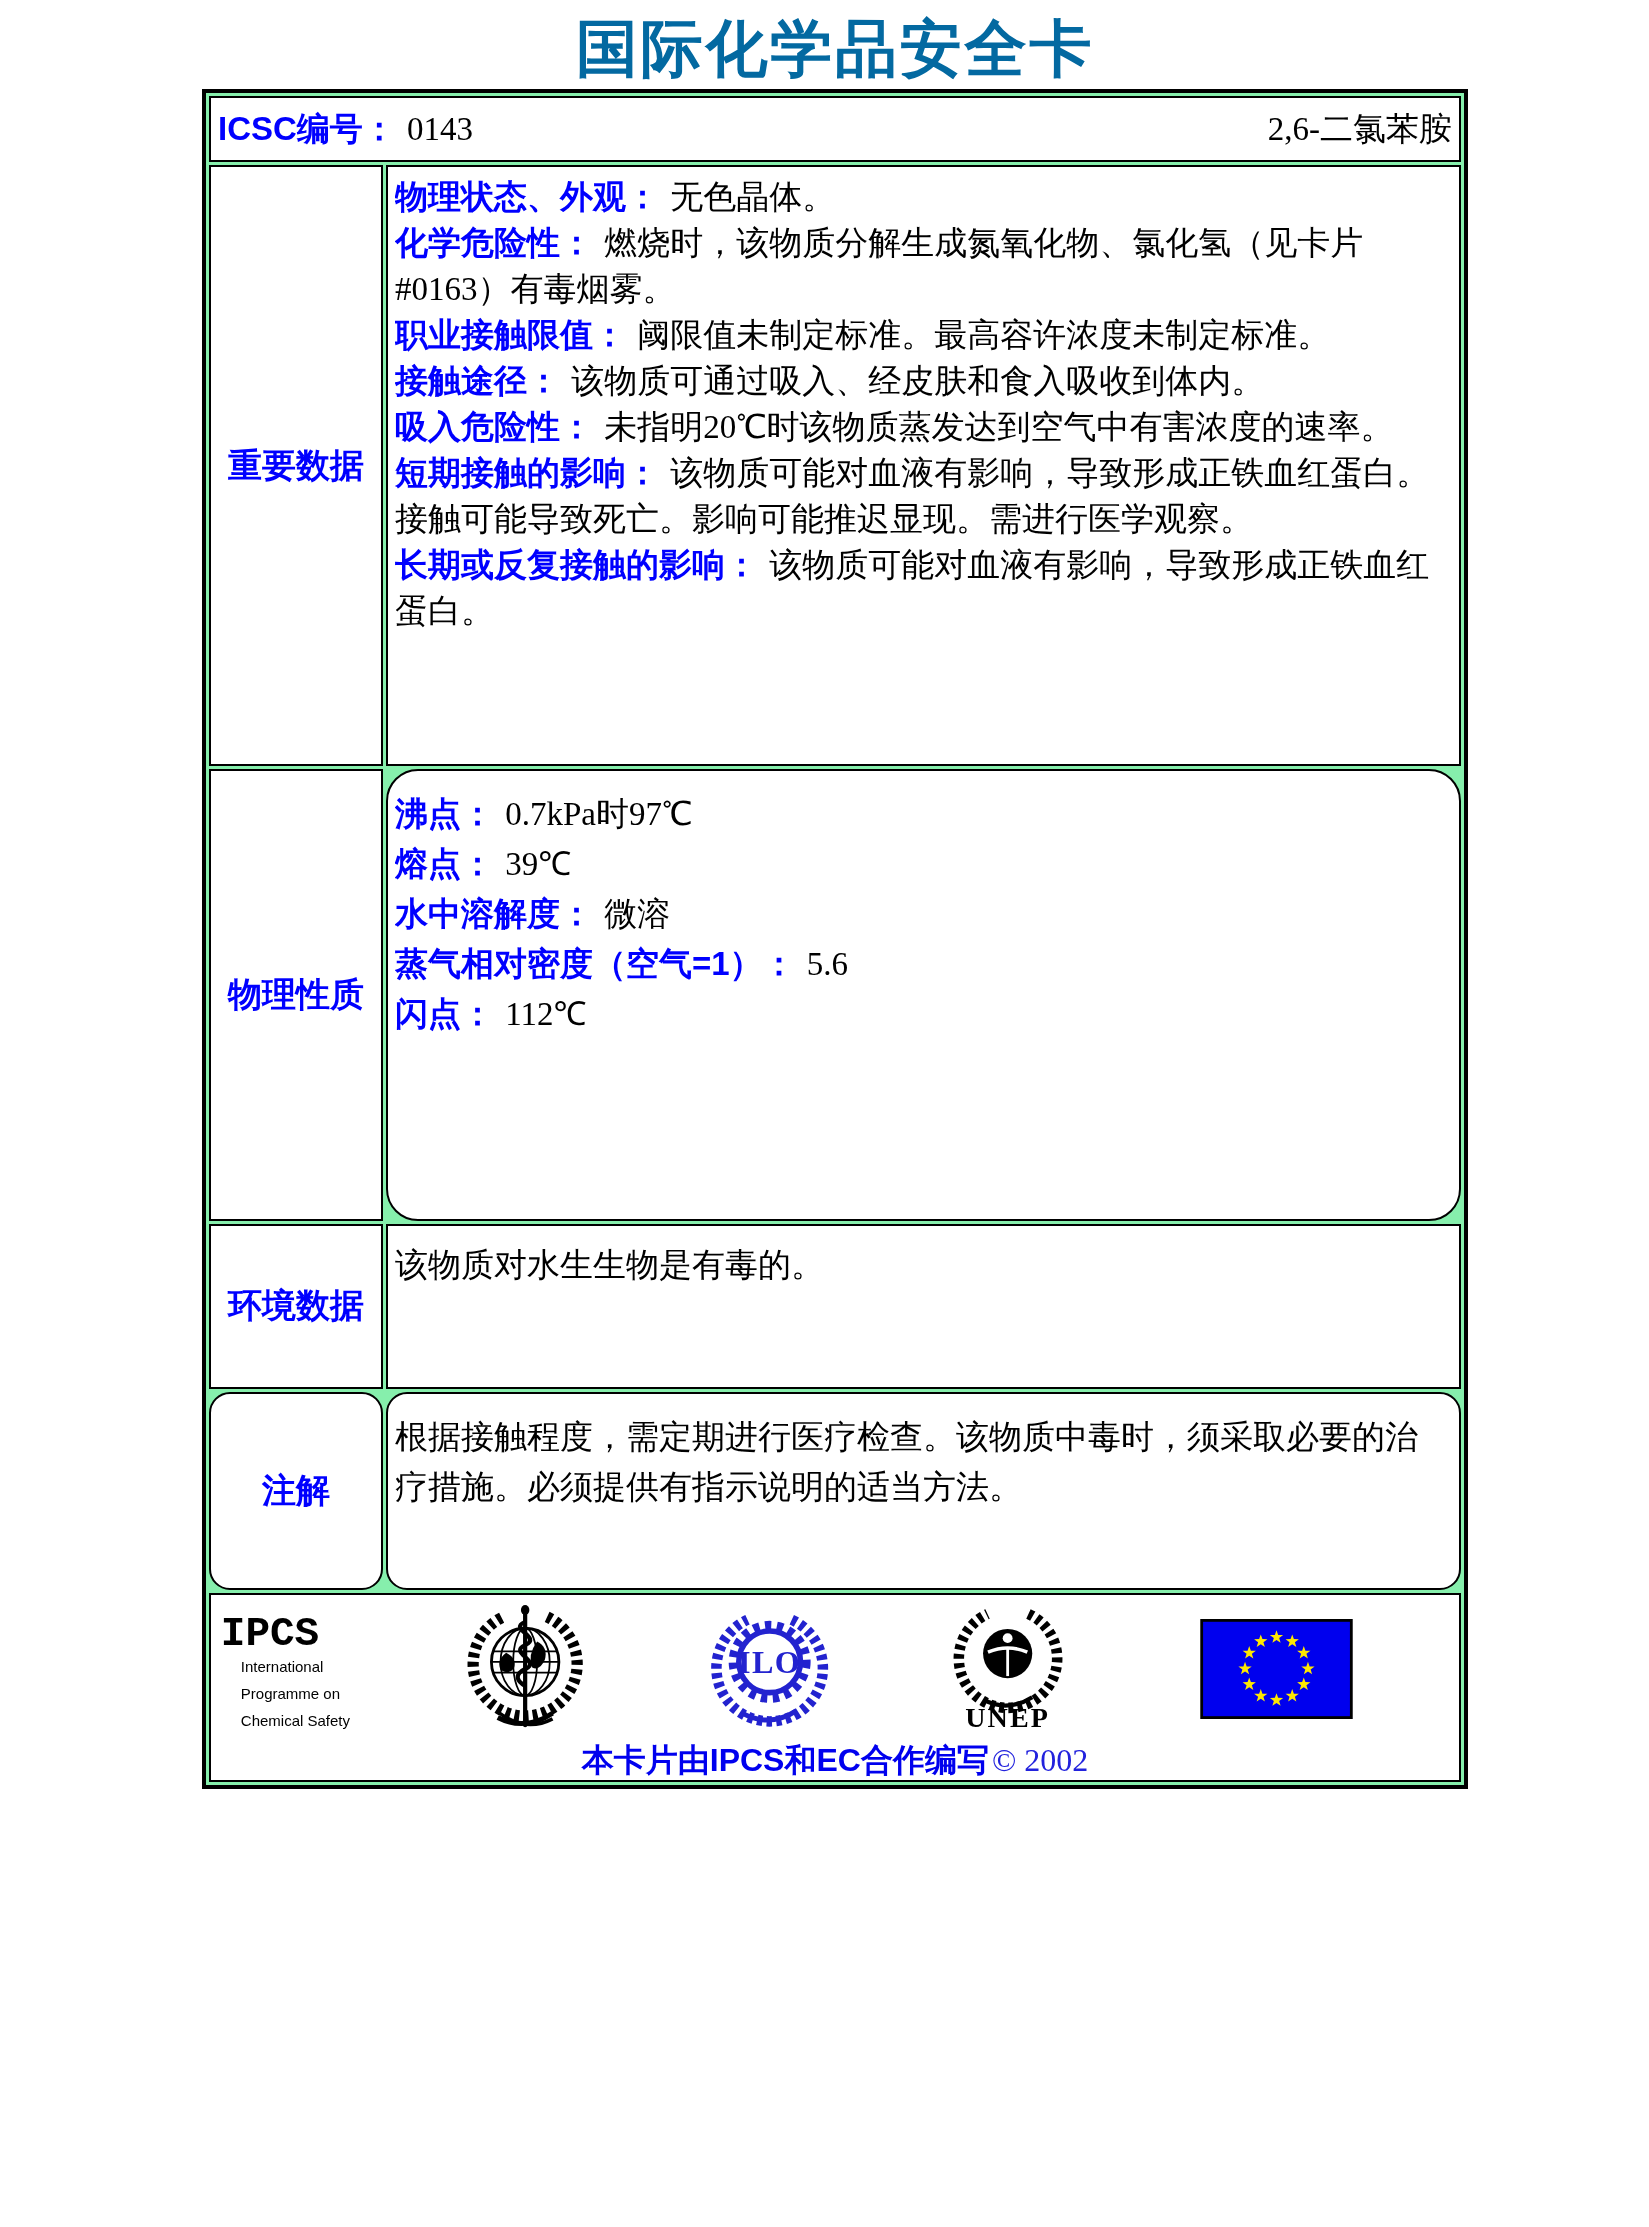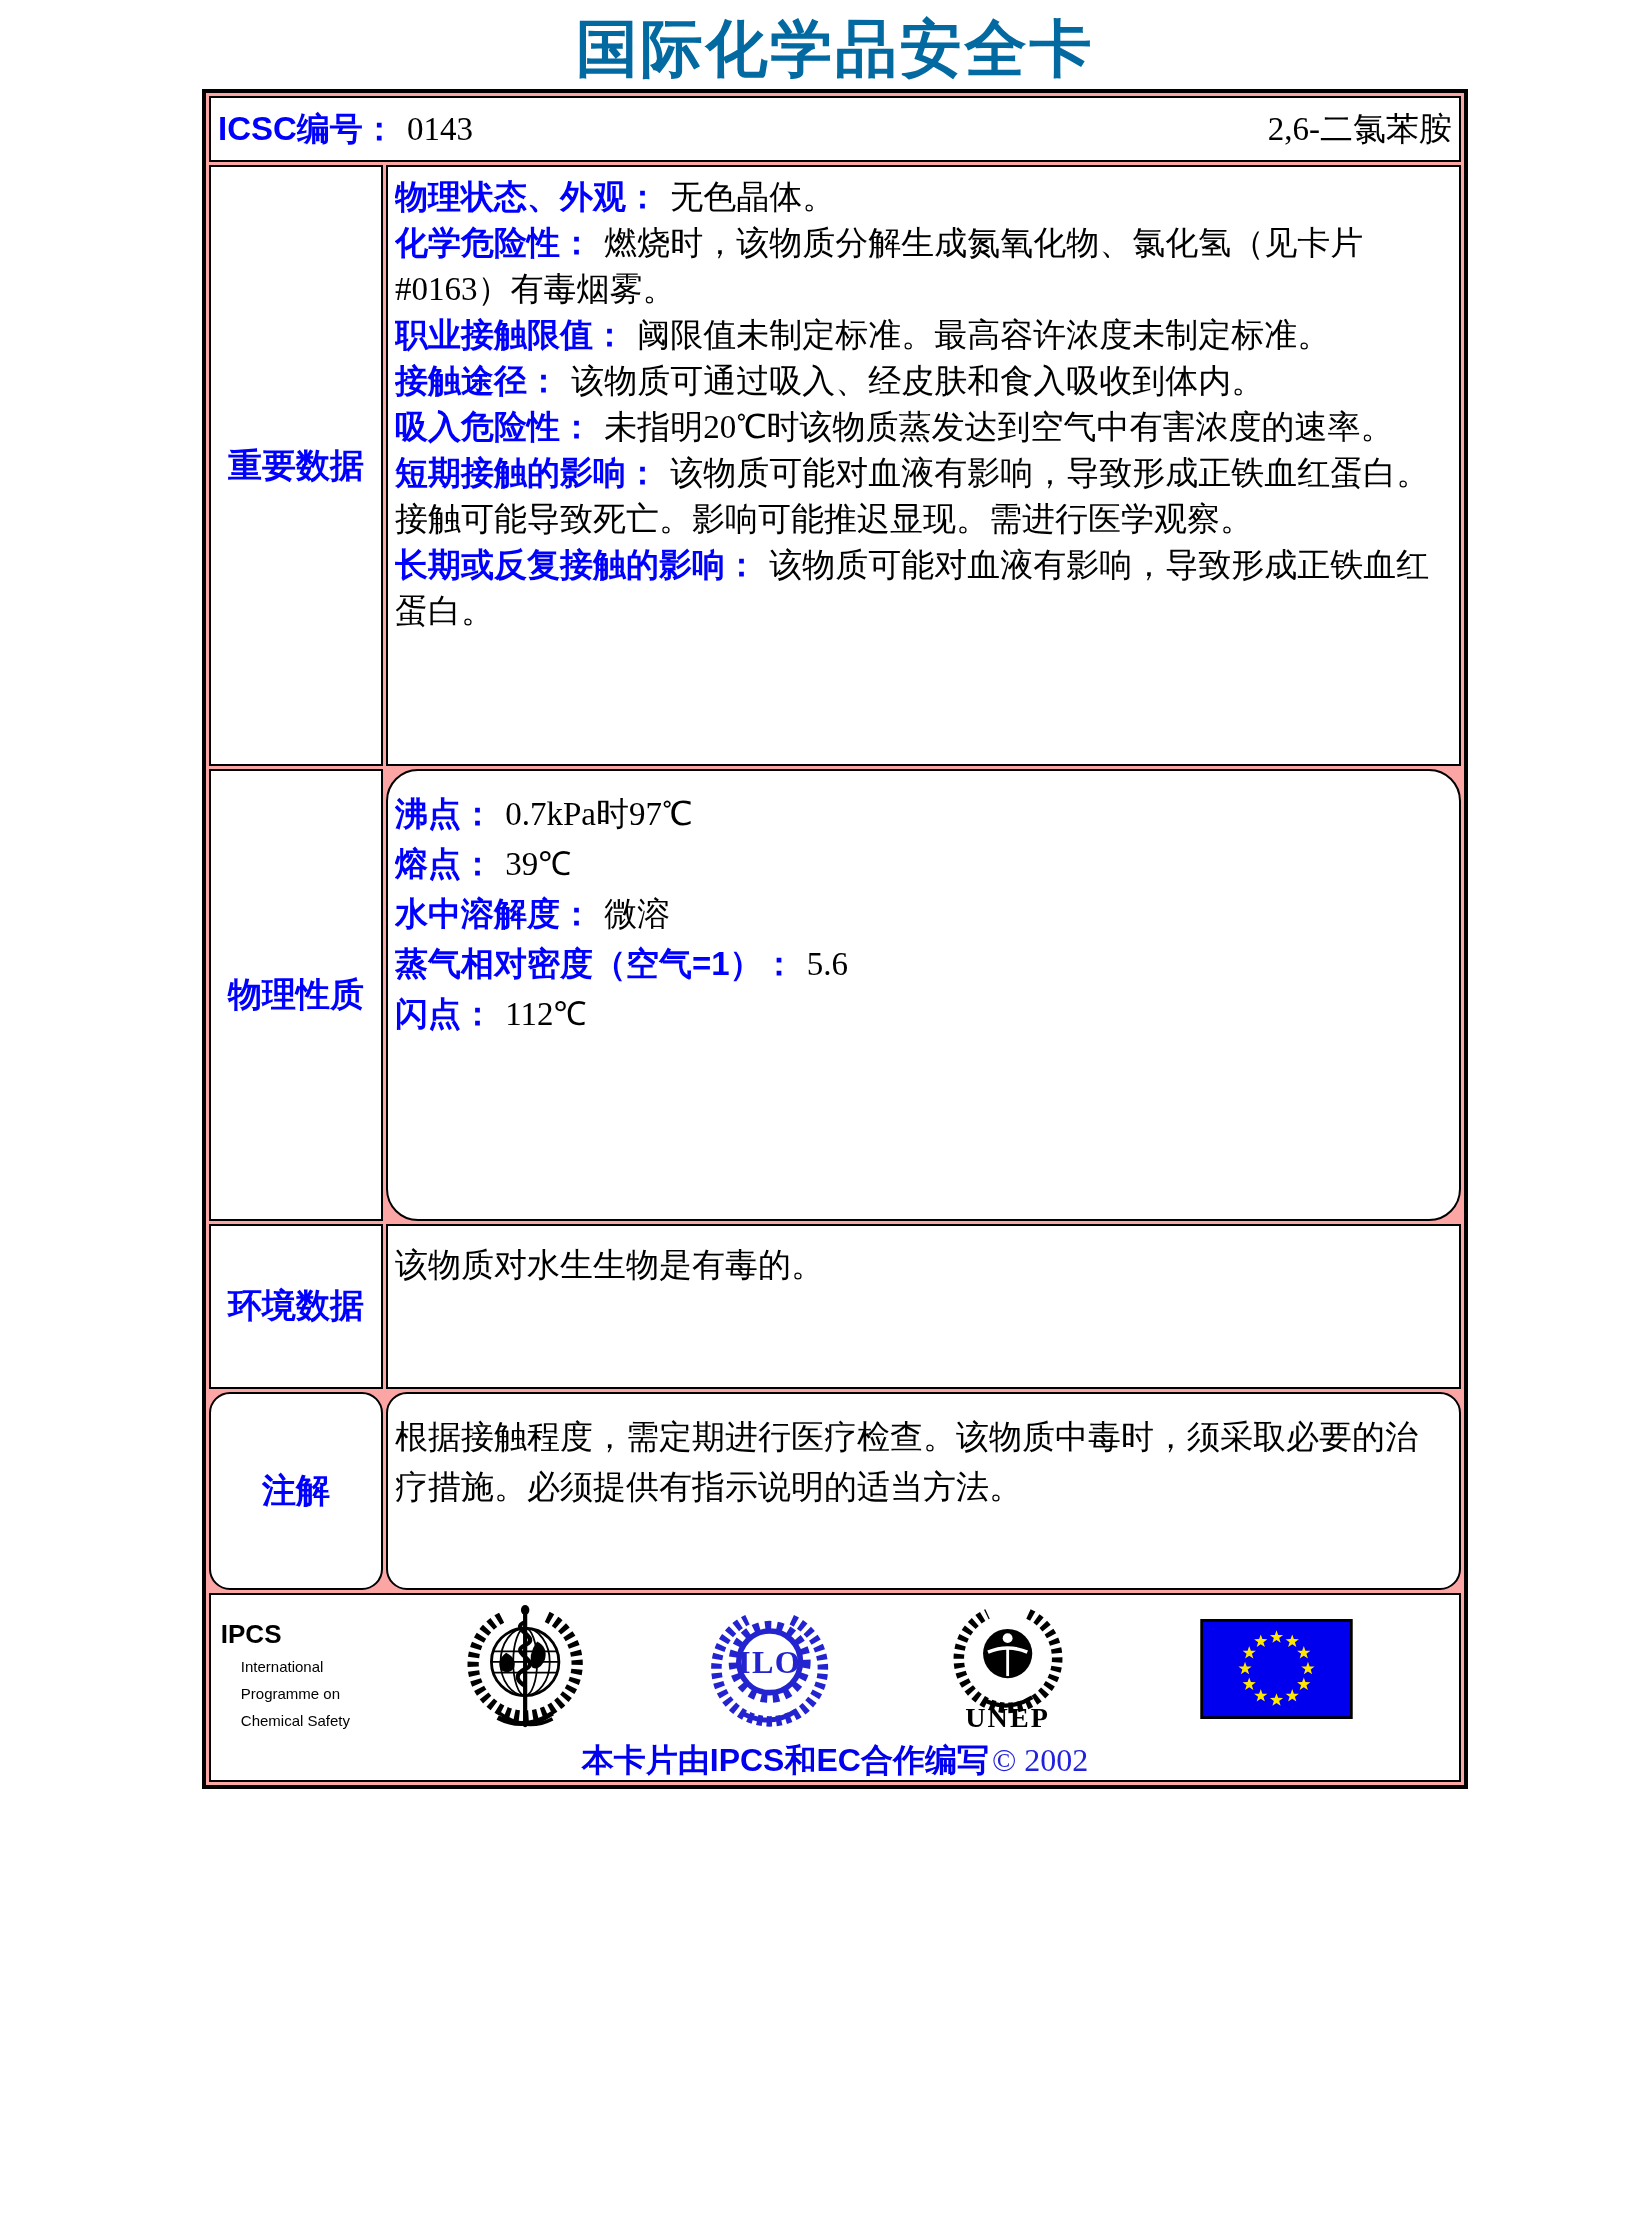--- a/index.html
+++ b/index.html
@@ -7,21 +7,21 @@
         font-family:"Liberation Serif", serif;color:#000;overflow:hidden;}
 
   
   #page-title{position:absolute;left:202px;top:15.5px;width:1266px;
     text-align:center;font-size:62px;line-height:67px;font-weight:bold;
     color:#0369a1;letter-spacing:2.8px;white-space:nowrap;}
 
   
   table.card{position:absolute;left:202px;top:89px;width:1266px;
     border:4.9px solid #000;border-spacing:3.5px;border-collapse:separate;
-    table-layout:fixed;background:#fca5a5;}
+    table-layout:fixed;background:#86efac;}
   td{border:2.1px solid #000;vertical-align:top;padding:0;background:#fff;}
   col.label-col{width:174px;}
 
   td.row-label{vertical-align:middle;text-align:center;}
   .row-label-text{color:#0000ff;font-weight:bold;font-size:34px;
     font-family:"Liberation Sans", sans-serif;white-space:nowrap;}
 
   
   td.icsc-cell{height:62px;vertical-align:middle;}
   .icsc-flex{display:flex;justify-content:space-between;align-items:center;
@@ -46,21 +46,21 @@
   td.h-notes{height:176px;border-radius:21px;}
   td.notes{padding-top:18px;}
   td.notes .line{line-height:49px;}
   td.h-additional{height:54px;vertical-align:middle;}
   td.additional .line{line-height:42px;}
 
   
   td.logos-cell{height:185px;position:relative;}
   .ipcs-block{position:absolute;left:9.8px;top:21px;
     font-family:"Liberation Sans", sans-serif;}
-  .ipcs-heading{font-size:26px;font-weight:bold;line-height:37px;}
+  .ipcs-heading{font-size:41px;font-weight:bold;line-height:37px;font-family:Liberation Mono, monospace;}
   .ipcs-line{font-size:15px;line-height:27px;margin-left:20px;}
   .logo{position:absolute;}
   #who-logo{left:253px;top:7px;}
   #ilo-logo{left:497px;top:12.6px;}
   #unep-logo{left:739px;top:8.4px;}
   #eu-flag{left:989px;top:24px;}
   .credit-line{position:absolute;left:0;top:144px;width:100%;
     text-align:center;font-size:32px;white-space:nowrap;}
   .credit-main{color:#0000ee;font-weight:bold;
     font-family:"Liberation Sans", sans-serif;}

